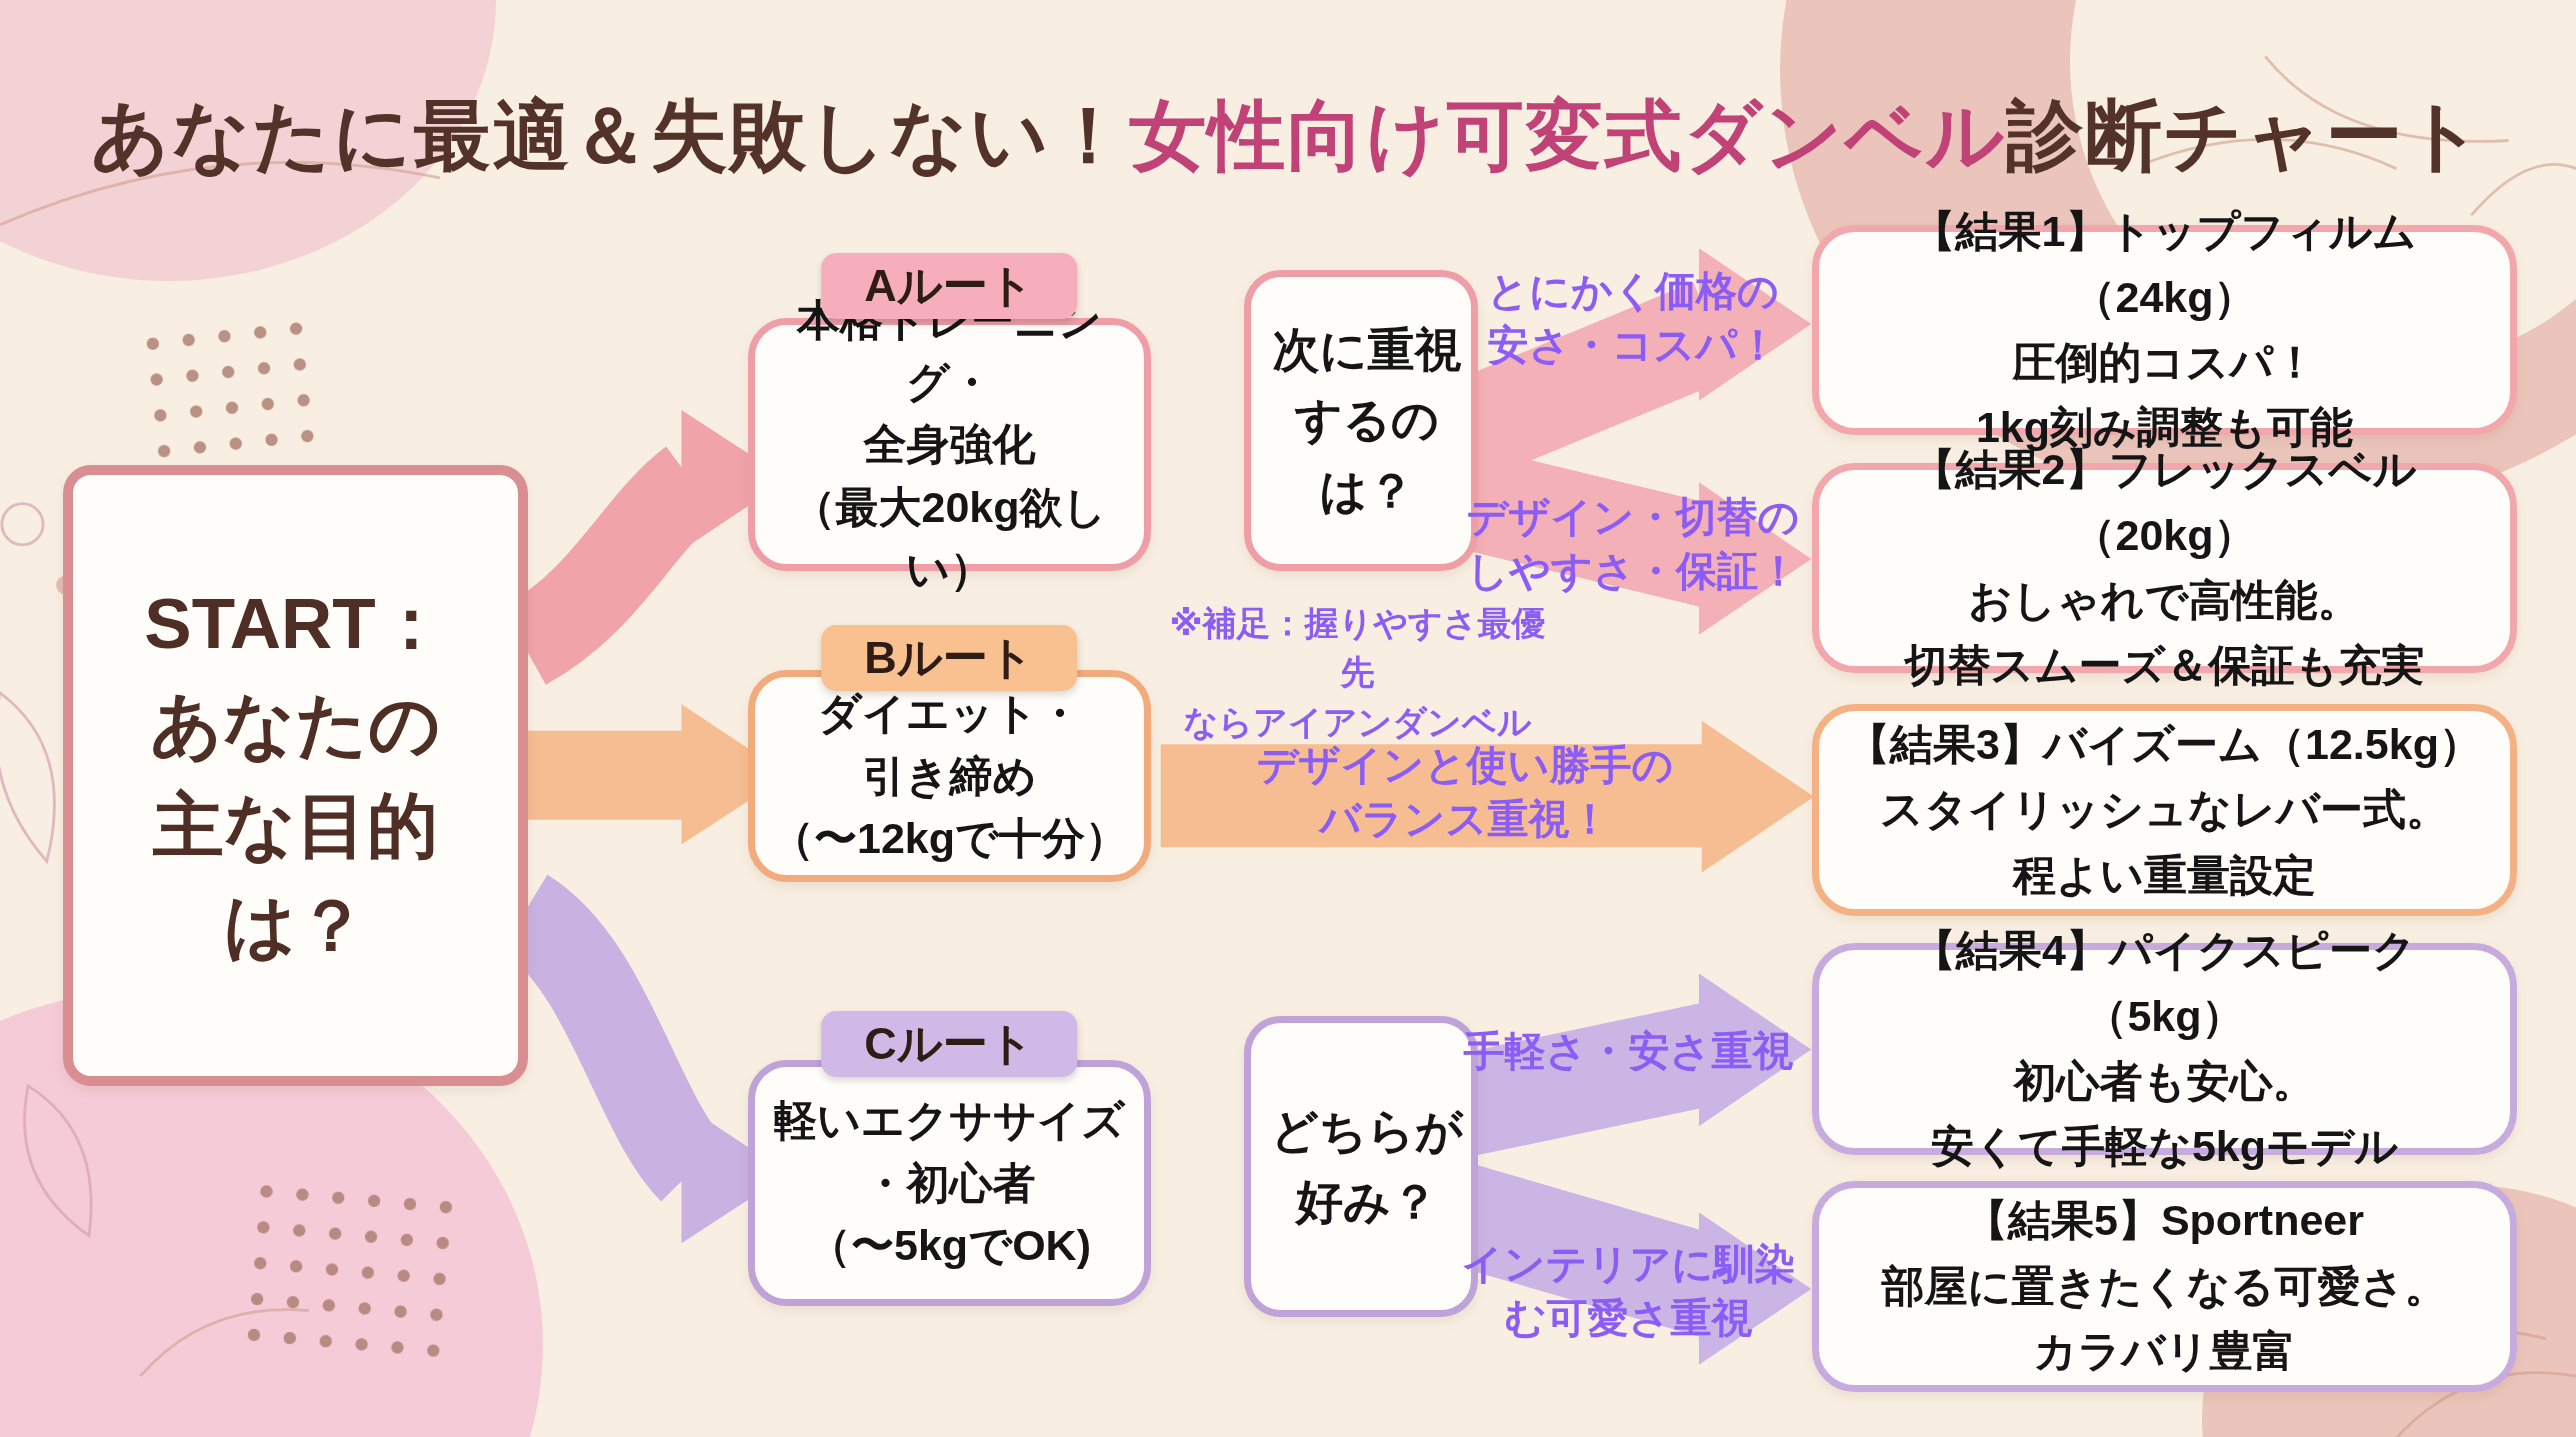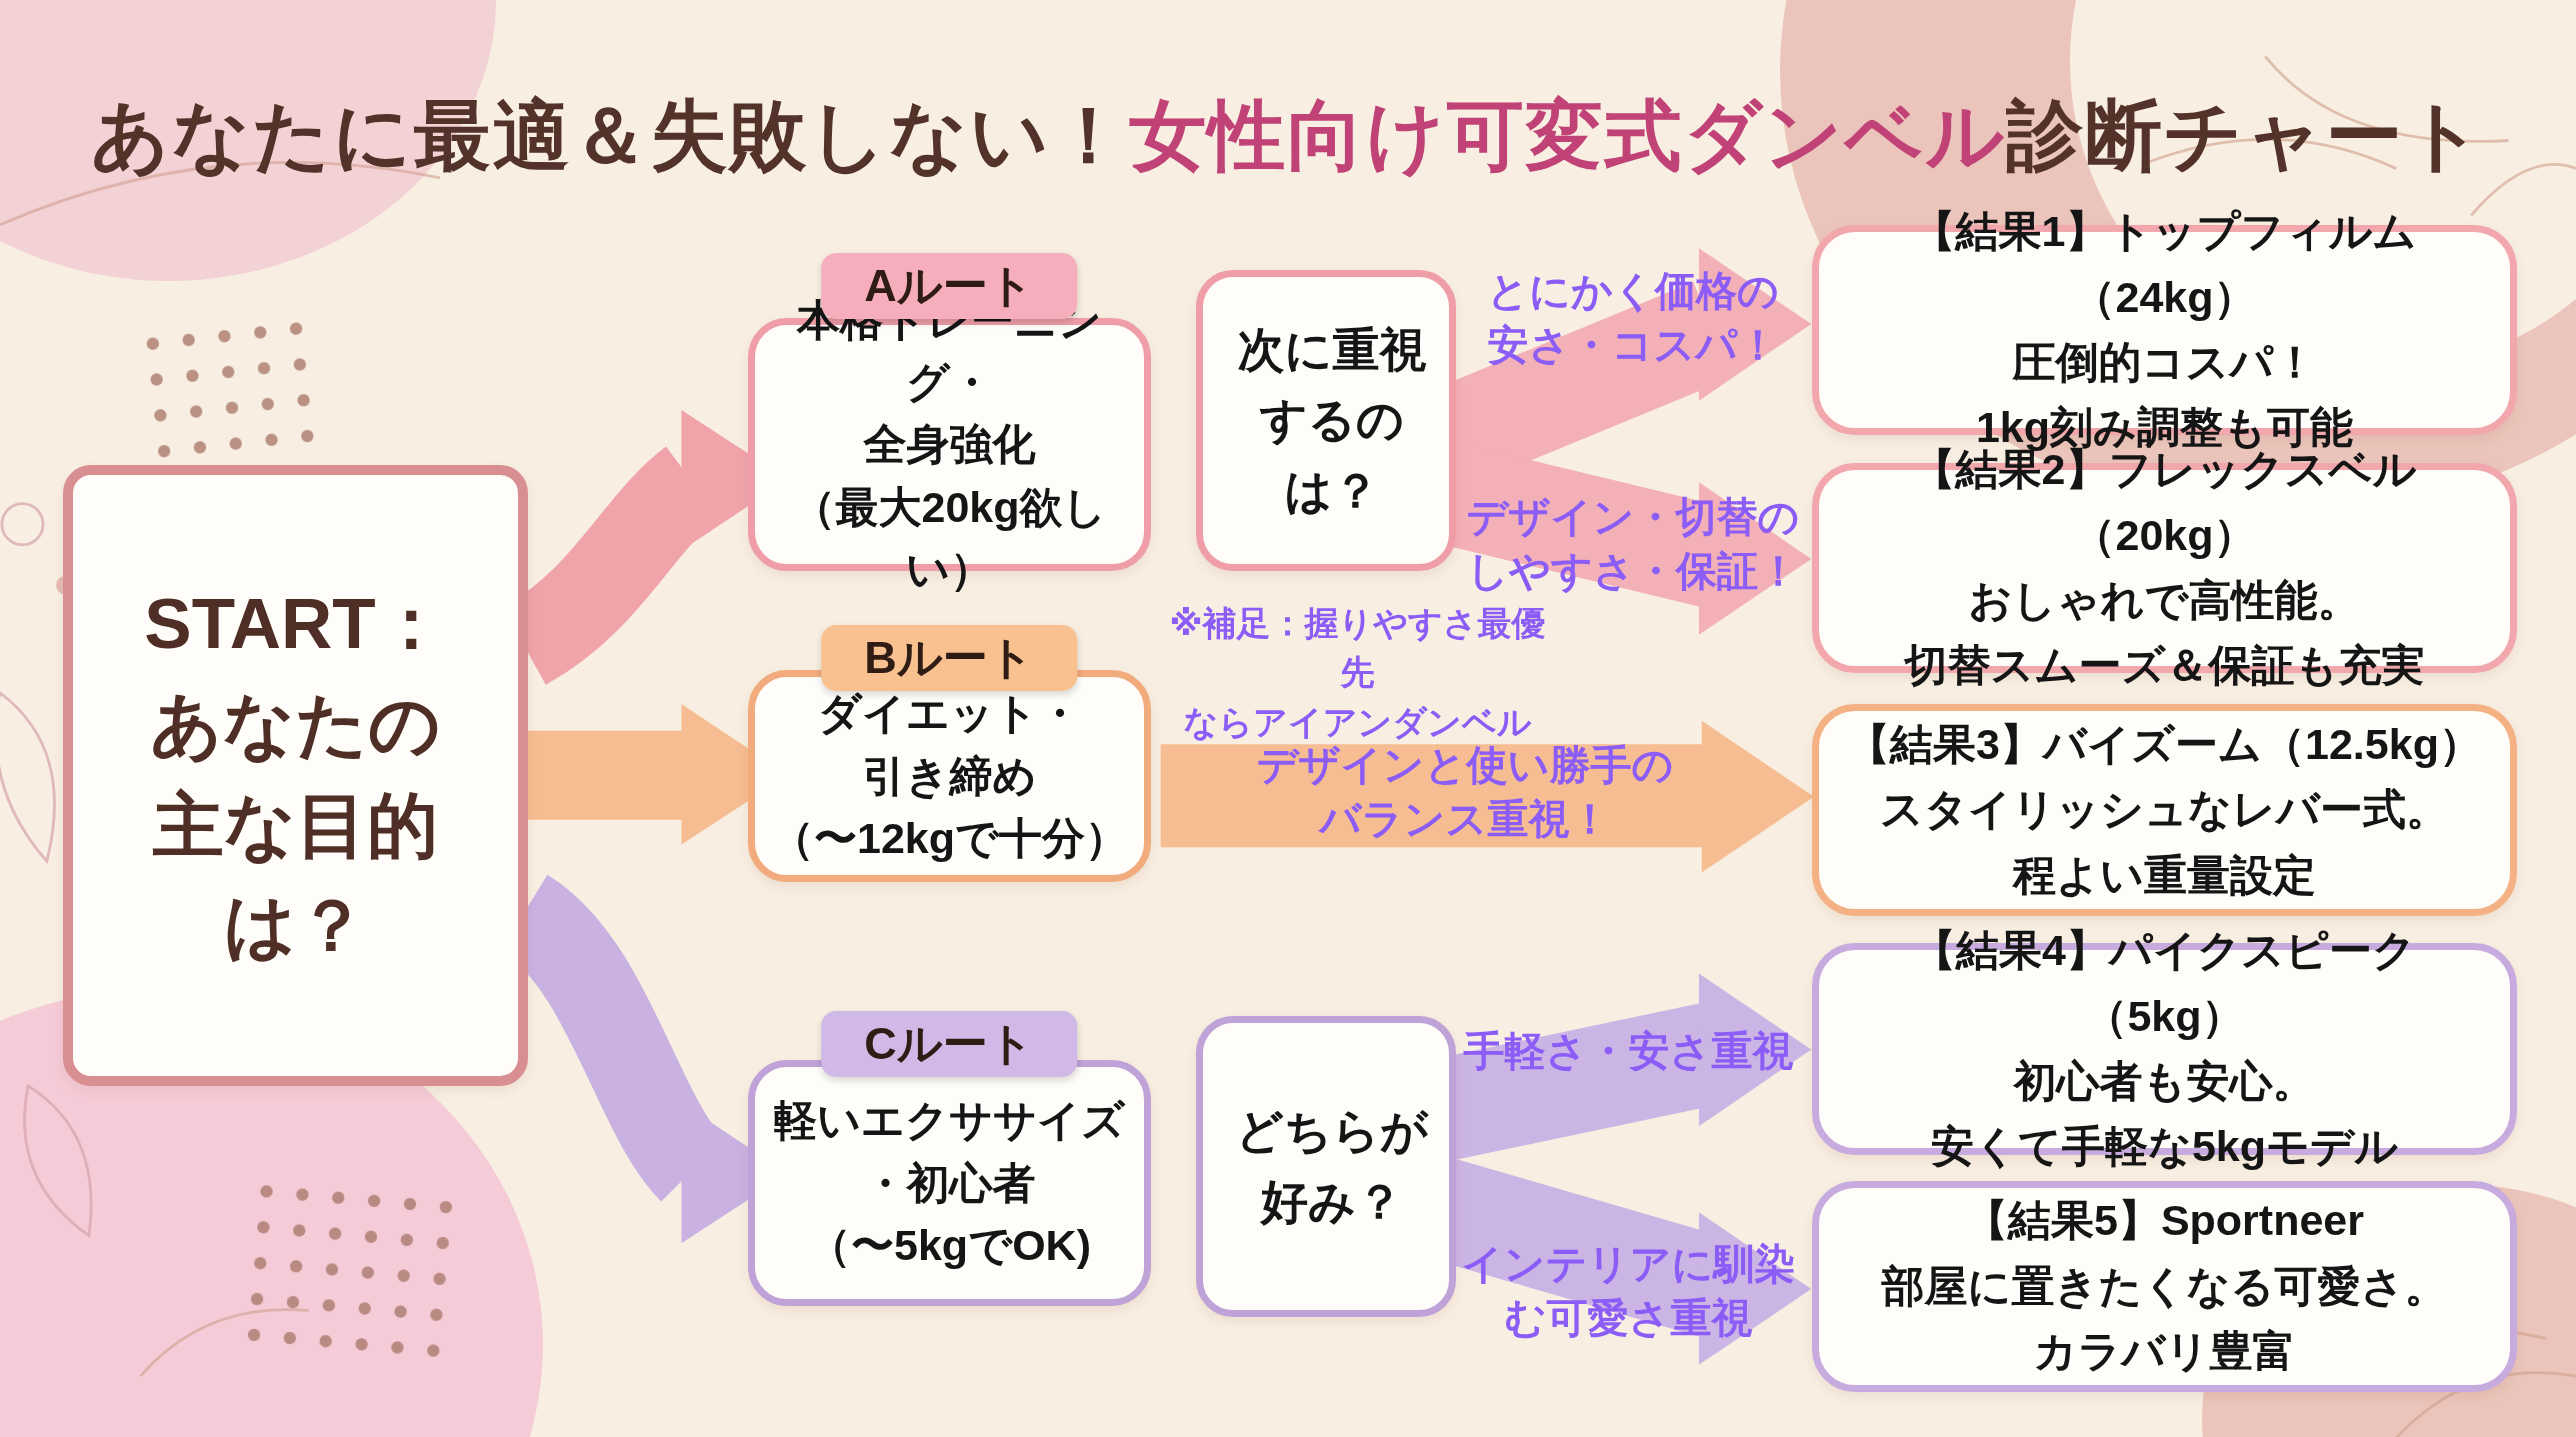--- a/index.html
+++ b/index.html
@@ -28,21 +28,21 @@
   
   .node { position:absolute; background:#fffdf9; display:flex; align-items:center; justify-content:center; text-align:center; font-weight:700; color:#151515; white-space:pre-line; z-index:2; box-shadow:0 4.7px 11.2px rgba(140,80,60,.10); box-sizing:border-box; }
 
   #start-box { left:63px; top:465px; width:465px; height:621px; border:10.3px solid #d98e92; border-radius:28px; font-size:71px; line-height:1.42; color:#4f2f25; z-index:3; }
 
   .route-box { left:748px; width:403px; border-radius:39px; font-size:43px; line-height:1.45; }
   #route-a-box { top:318px;  height:253px; border:7.5px solid #ef9ea8; }
   #route-b-box { top:670px;  height:212px; border:7.5px solid #f2ab7c; }
   #route-c-box { top:1060px; height:246px; border:7.5px solid #bfa2d8; }
 
-  .decision-box { left:1196px; width:260px; height:301px; border-radius:37px; font-size:47px; line-height:1.5;padding-left:12px; }
+  .decision-box { left:1244px; width:234px; height:301px; border-radius:37px; font-size:47px; line-height:1.5;padding-left:12px; }
   #decision-a { top:270px;  border:7.5px solid #ef9ea8; }
   #decision-c { top:1016px; border:7.5px solid #bfa2d8; }
 
   .result-box { left:1812px; width:705px; border-radius:43px; font-size:43px; line-height:1.52; padding:0 22.5px; }
   #result-1 { top:225px;  height:210px; border:7.5px solid #f2a7ad; }
   #result-2 { top:463px;  height:210px; border:7.5px solid #f2a7ad; }
   #result-3 { top:704px;  height:212px; border:7.5px solid #f4b183; }
   #result-4 { top:943px; height:212px; border:7.5px solid #c7abdf; }
   #result-5 { top:1181px; height:211px; border:7.5px solid #c7abdf; }
 

